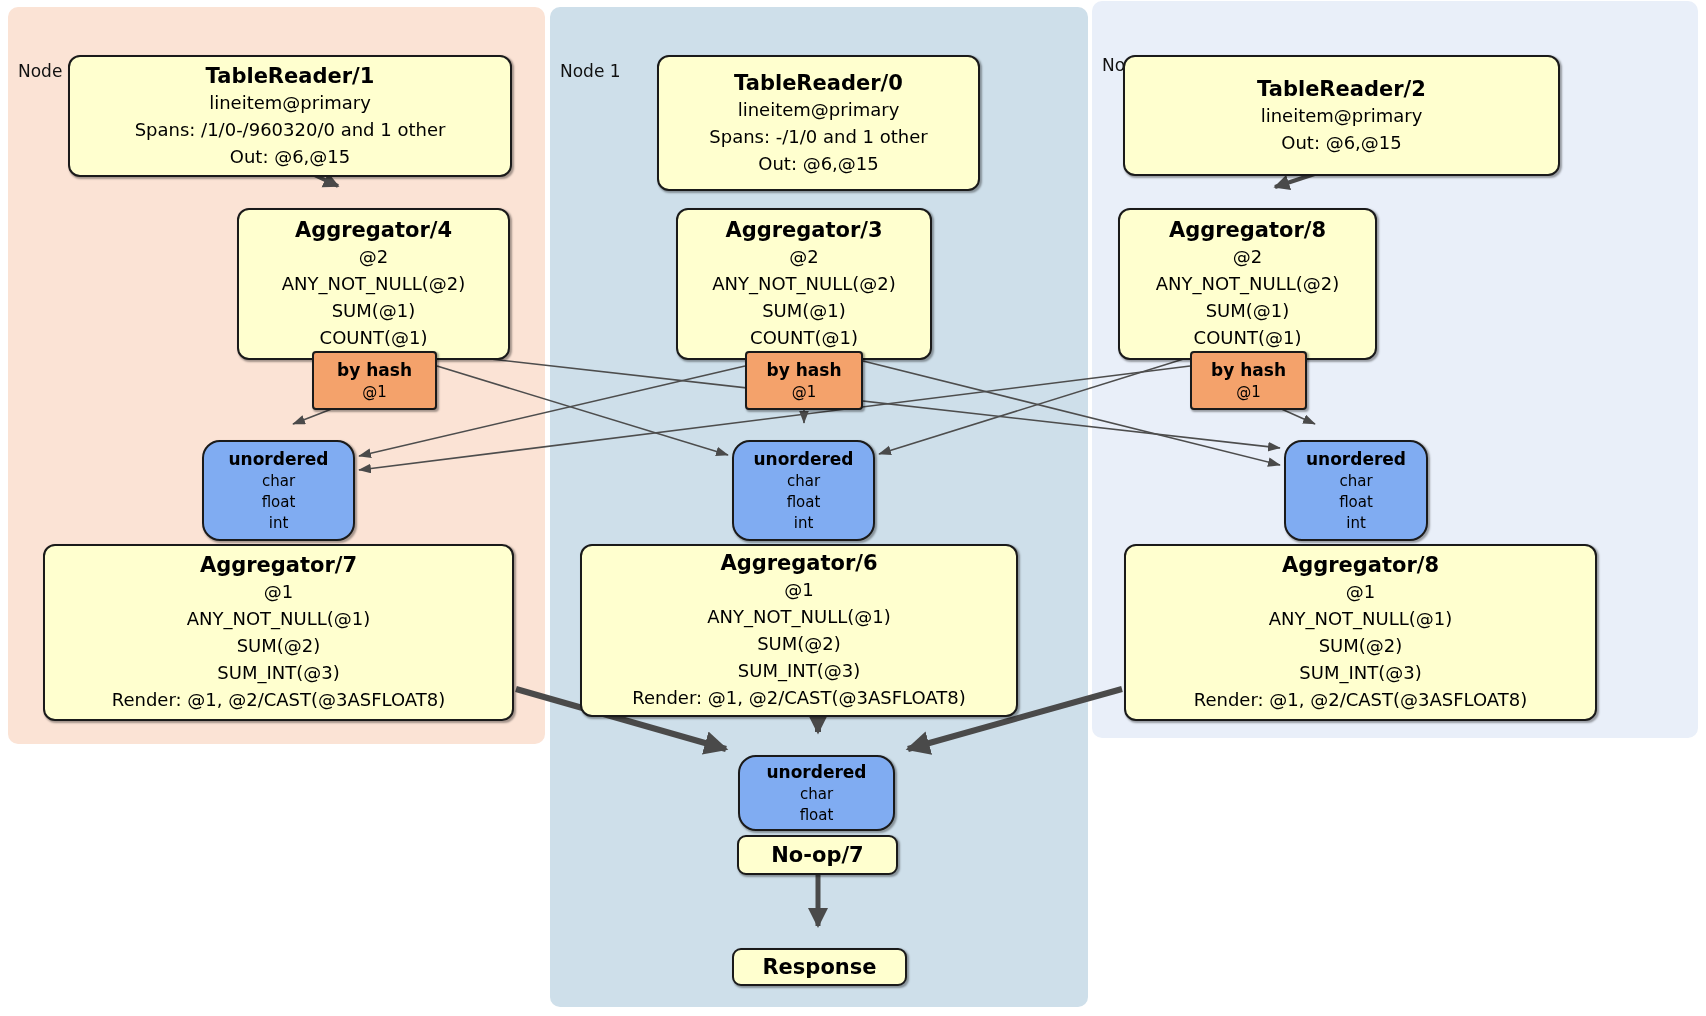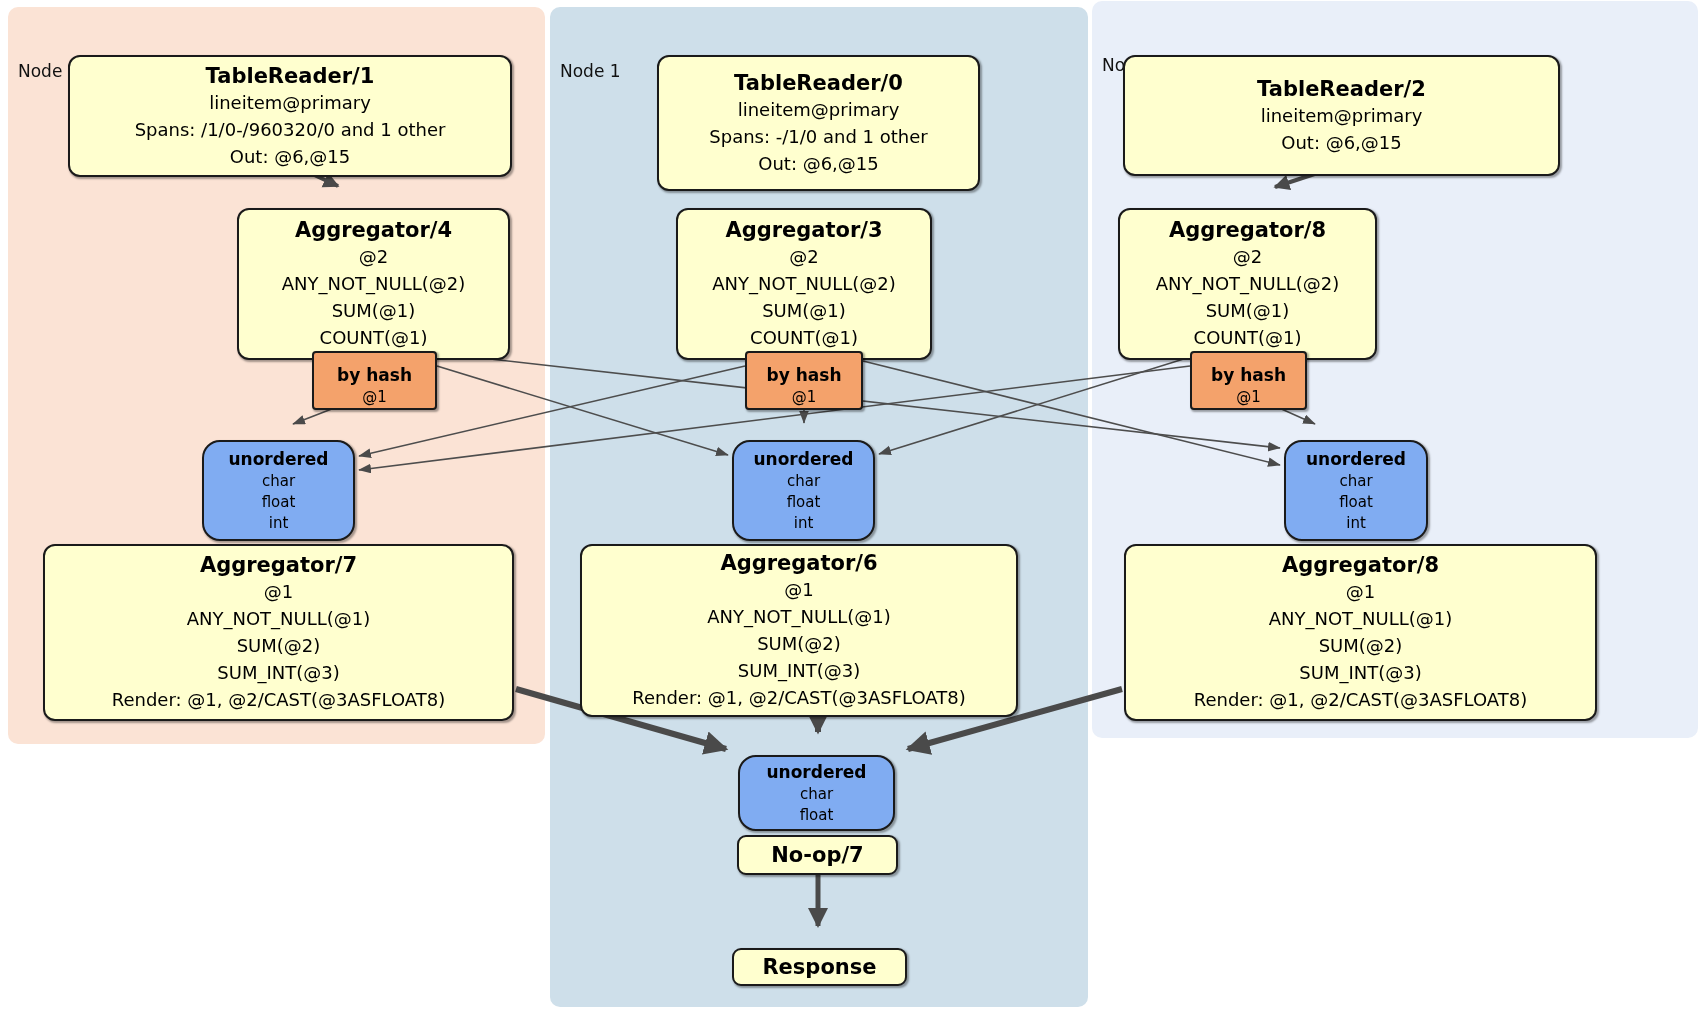--- a/index.html
+++ b/index.html
@@ -9,21 +9,21 @@
   .group { position:absolute; border-radius:10px; z-index:0; }
   .group-label { position:absolute; left:10px; top:6px; font-size:17px; color:#111;margin-top:48px; }
 
   #edges { position:absolute; left:0; top:0; z-index:1; pointer-events:none; }
 
   .box { position:absolute; z-index:2; box-sizing:border-box;
          background:var(--box_yellow,#ffffcf);
          border:2px solid var(--border,#1a1a1a); border-radius:12px;
          display:flex; flex-direction:column; justify-content:center; align-items:center;
          text-align:center; box-shadow:1.5px 1.5px 2px rgba(0,0,0,0.35);margin-top:13px; }
-  .router { background:var(--router_orange,#f4a26b); border-radius:4px; z-index:3;justify-content:flex-end; }
+  .router { background:var(--router_orange,#f4a26b); border-radius:4px; z-index:3; }
   .sync   { background:var(--sync_blue,#80acf2);   border-radius:18px; z-index:3; }
 
   .t { font-weight:bold; font-size:21px; line-height:26px; white-space:nowrap; }
   .l { font-size:18px; line-height:27px; white-space:nowrap; }
   .router .t, .sync .t { font-size:17px; line-height:23px; }
   .router .l, .sync .l { font-size:15px; line-height:21px; }
 </style>
 </head>
 <body>
 

